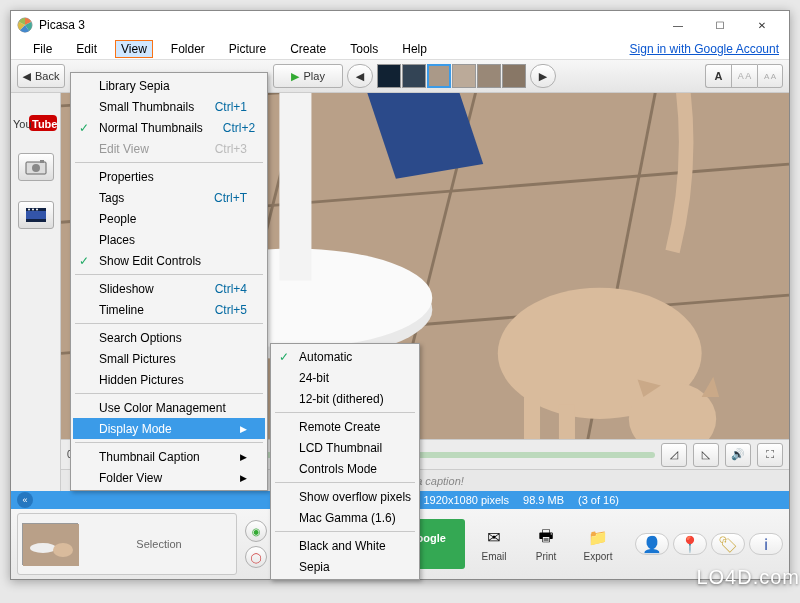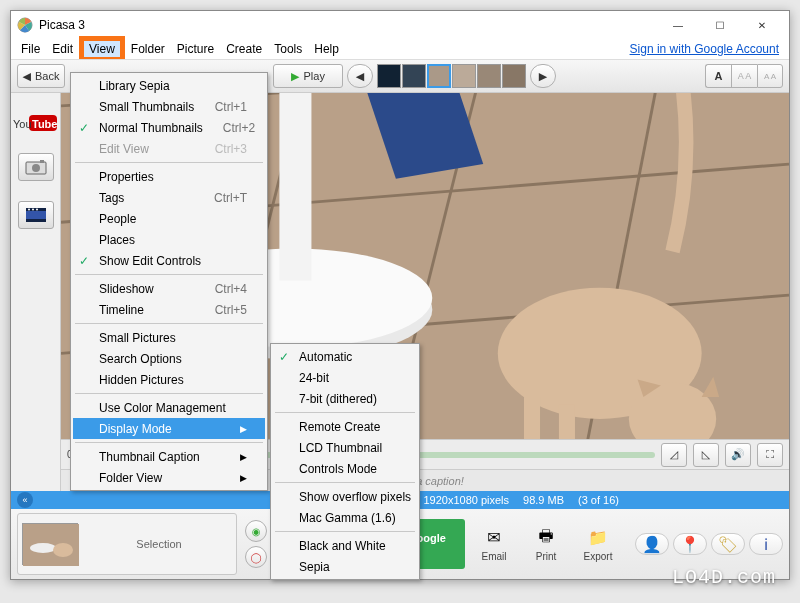--- a/index.html
+++ b/index.html
@@ -8,22 +8,22 @@
 
   
   .titlebar { height: 28px; display: flex; align-items: center; padding: 0 6px; background: #fff; }
   .titlebar .logo { width: 16px; height: 16px; margin-right: 6px; }
   .titlebar .title { font-size: 12px; color: #000; flex: 1; }
   .winbtns { display: flex; }
   .winbtn { width: 42px; height: 22px; display: flex; align-items: center; justify-content: center; font-size: 10px; color: #333; }
 
   
   .menubar { height: 20px; display: flex; align-items: center; padding: 0 4px; font-size: 12px; }
-  .menubar .mi { padding: 2px 6px; }
-  .menubar .mi.active { background: #d0e7ff; border: 5px solid #f97316; padding: 1px 5px; }
+  .menubar .mi { padding: 2px 6px; margin-left: 12px; }
+  .menubar .mi.active { background: #d0e7ff; border: 1px solid #f97316; padding: 1px 5px; }
   .menubar .spacer { flex: 1; }
   .signin { color: #0b57d0; text-decoration: underline; font-size: 12px; padding-right: 6px; }
 
   
   .toolbar { height: 34px; background: linear-gradient(#f7f7f7,#e5e5e5); display: flex; align-items: center; padding: 0 6px; gap: 4px; border-top: 1px solid #ddd; border-bottom: 1px solid #ccc; }
   .tbtn { height: 24px; background: linear-gradient(#fff,#e8e8e8); border: 1px solid #b0b0b0; border-radius: 3px; display: flex; align-items: center; justify-content: center; font-size: 11px; color: #333; padding: 0 8px; gap: 4px; }
   .tbtn.round { border-radius: 12px; width: 26px; padding: 0; }
   .tbtn.sq { width: 26px; padding: 0; }
   .thumbstrip { display: flex; gap: 1px; }
   .thumbstrip .th { width: 24px; height: 24px; border: 1px solid #999; background: #888; }
@@ -66,28 +66,28 @@
   .badges { display: flex; gap: 4px; margin-left: auto; }
   .badge { width: 34px; height: 22px; border-radius: 11px; display: flex; align-items: center; justify-content: center; border: 1px solid #ccc; background: linear-gradient(#fff,#eee); }
 
   
   .menu { position: absolute; background: #f4f4f4; border: 1px solid #9a9a9a; box-shadow: 2px 2px 4px rgba(0,0,0,0.25); font-size: 12px; padding: 2px; z-index: 100; }
   .menu .row { height: 21px; display: flex; align-items: center; padding: 0 18px 0 26px; position: relative; white-space: nowrap; }
   .menu .row.highlighted { background: #3b9be8; color: #fff; }
   .menu .row.disabled { color: #999; }
   .menu .row .chk { position: absolute; left: 6px; color: #2a6; }
   .menu .row .arrow { margin-left: auto; padding-left: 20px; font-size: 9px; }
-  .menu .row .short { margin-left: auto; padding-left: 20px; color: #737373; }
+  .menu .row .short { margin-left: auto; padding-left: 20px; color: #0369a1; }
   .menu .row.disabled .short { color: #bbb; }
   .menu .sep { height: 1px; background: #c8c8c8; margin: 3px 2px; }
 
   .viewmenu { top: 72px; left: 70px; width: 198px; }
   .submenu { top: 343px; left: 270px; width: 150px; }
 
-  .watermark { position: absolute; bottom: 14px; right: 24px; font-size: 20px; color: #fff; font-weight: 300; letter-spacing: 1px; text-shadow: 0 1px 3px rgba(0,0,0,.5); font-family: Liberation Mono, monospace; }
+  .watermark { position: absolute; bottom: 14px; right: 0; font-size: 20px; color: #fff; font-weight: 300; letter-spacing: 1px; text-shadow: 0 1px 3px rgba(0,0,0,.5); }
 </style>
 </head>
 <body>
 
 <div class="window">
 
   <div class="titlebar">
     <svg class="logo" viewBox="0 0 16 16">
         <circle cx="8" cy="8" r="7" fill="none" stroke="#888" stroke-width="1"></circle>
         <path d="M8 1 A7 7 0 0 1 14 5 L8 8 Z" fill="#e74"></path>
@@ -348,24 +348,24 @@
     <div class="row">
       <span>Slideshow</span>
       <span class="short">Ctrl+4</span>
     </div>
     <div class="row">
       <span>Timeline</span>
       <span class="short">Ctrl+5</span>
     </div>
     <div class="sep"></div>
     <div class="row">
+      <span>Search Options</span>
+    </div>
+    <div class="row">
       <span>Small Pictures</span>
-    </div>
-    <div class="row">
-      <span>Search Options</span>
     </div>
     <div class="row">
       <span>Hidden Pictures</span>
     </div>
     <div class="sep"></div>
     <div class="row">
       <span>Use Color Management</span>
     </div>
     <div class="row highlighted">
       <span>Display Mode</span>
@@ -384,21 +384,21 @@
 
 <div class="menu submenu" id="submenu">
     <div class="row">
       <span class="chk">✓</span>
       <span>Automatic</span>
     </div>
     <div class="row">
       <span>24-bit</span>
     </div>
     <div class="row">
-      <span>7-bit (dithered)</span>
+      <span>12-bit (dithered)</span>
     </div>
     <div class="sep"></div>
     <div class="row">
       <span>Remote Create</span>
     </div>
     <div class="row">
       <span>LCD Thumbnail</span>
     </div>
     <div class="row">
       <span>Controls Mode</span>

